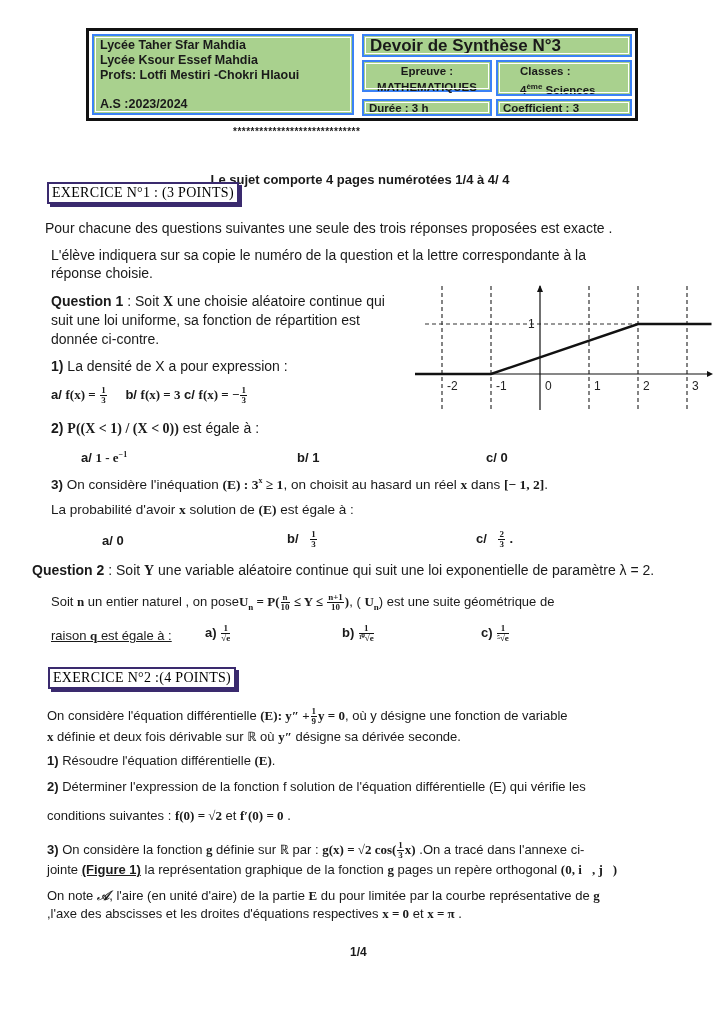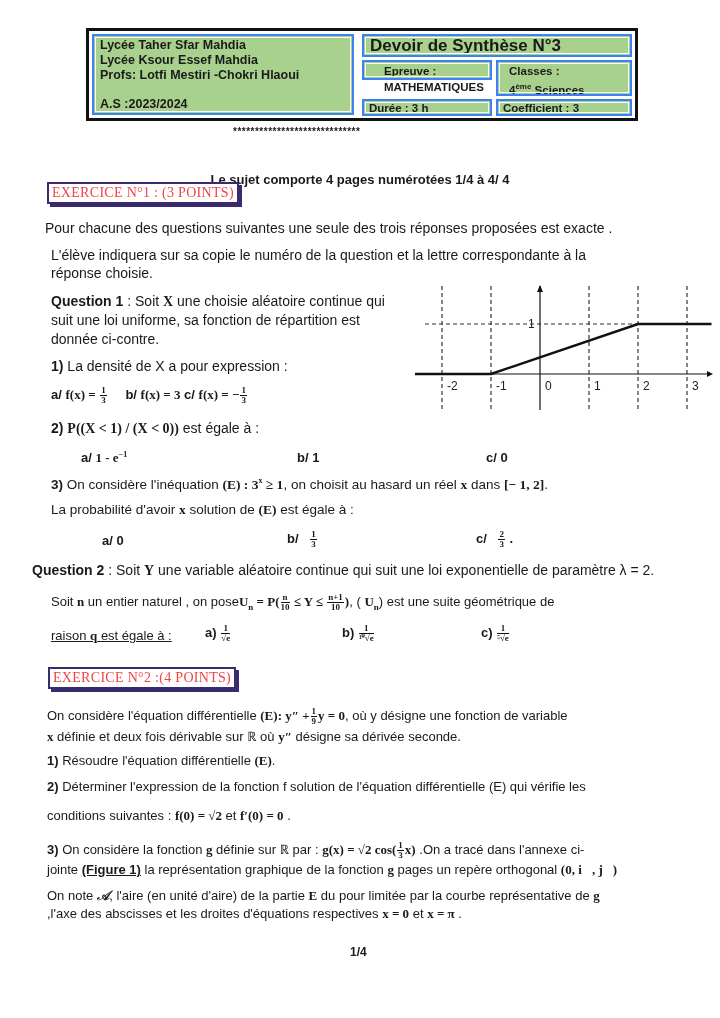--- a/index.html
+++ b/index.html
@@ -7,31 +7,31 @@
          font-family: "Liberation Sans", sans-serif; color: #1a1a1a; font-size: 13.5px; }
   .abs { position: absolute; }
   .b { font-weight: bold; }
 
   
   .hdr-outer { left: 86px; top: 28px; width: 552px; height: 93px; border: 3px solid #111; background:#fff; box-sizing: border-box; }
   .cell { position: absolute; background: #a9d18e; border: 2px solid #3b82f6; box-sizing: border-box;
           outline: 1px solid #fff; outline-offset: -4px; }
   .cell-left { left: 3px; top: 3px; width: 262px; height: 81px; padding: 2px 6px; font-weight: bold; font-size: 12.5px; line-height: 15px; }
   .cell-title { left: 273px; top: 3px; width: 270px; height: 23px; padding: 0 6px; font-weight: bold; font-size: 17px; line-height: 20px; }
-  .cell-ep { left: 273px; top: 29px; width: 130px; height: 20px; padding: 1px 20px; font-weight: bold; font-size: 11.5px; line-height: 16px; }
-  .cell-cl { left: 407px; top: 29px; width: 136px; height: 36px; padding: 1px 11px; font-weight: bold; font-size: 11.5px; line-height: 16px; }
+  .cell-ep { left: 273px; top: 29px; width: 130px; height: 32px; padding: 1px 5px; font-weight: bold; font-size: 11.5px; line-height: 16px; text-align: center; }
+  .cell-cl { left: 407px; top: 29px; width: 136px; height: 36px; padding: 1px 22px; font-weight: bold; font-size: 11.5px; line-height: 16px; }
   .cell-du { left: 273px; top: 68px; width: 130px; height: 17px; padding: 0 5px; font-weight: bold; font-size: 11.5px; line-height: 14px; }
   .cell-co { left: 407px; top: 68px; width: 136px; height: 17px; padding: 0 5px; font-weight: bold; font-size: 11.5px; line-height: 14px; }
   sup { font-size: 8px; }
 
   .dots { left: 233px; top: 126px; width: 254px; font-size: 10px; letter-spacing: 0.5px; font-weight: bold; white-space: nowrap; overflow: hidden; }
   .subject { left: 0; width: 720px; top: 151px; text-align: center; font-weight: bold; font-size: 13px; margin-top: 21px; }
 
   .ex-box { border: 2px solid #3a2a6e; box-shadow: 3px 3px 0 #3a2a6e; background: #fff;
-            font-family: "Liberation Serif", serif; color: #ef4444; font-size: 14px; padding: 1px 3px; letter-spacing: 0.3px; }
+            font-family: "Liberation Serif", serif; color: #000000; font-size: 14px; padding: 1px 3px; letter-spacing: 0.3px; }
 
   .line { white-space: nowrap; }
   .frac { display: inline-block; vertical-align: middle; text-align: center; font-family: "Liberation Serif", serif; font-weight: bold; font-size: 9px; line-height: 9px; margin: 0 1px; }
   .frac span { display: block; }
   .frac .num { border-bottom: 1px solid #111; padding: 0 1px; }
   .m { font-family: "Liberation Serif", serif; font-weight: bold; }
   .ul { text-decoration: underline; }
 
   svg text { font-family: "Liberation Sans", sans-serif; font-size: 12px; fill: #222; }
 </style>

